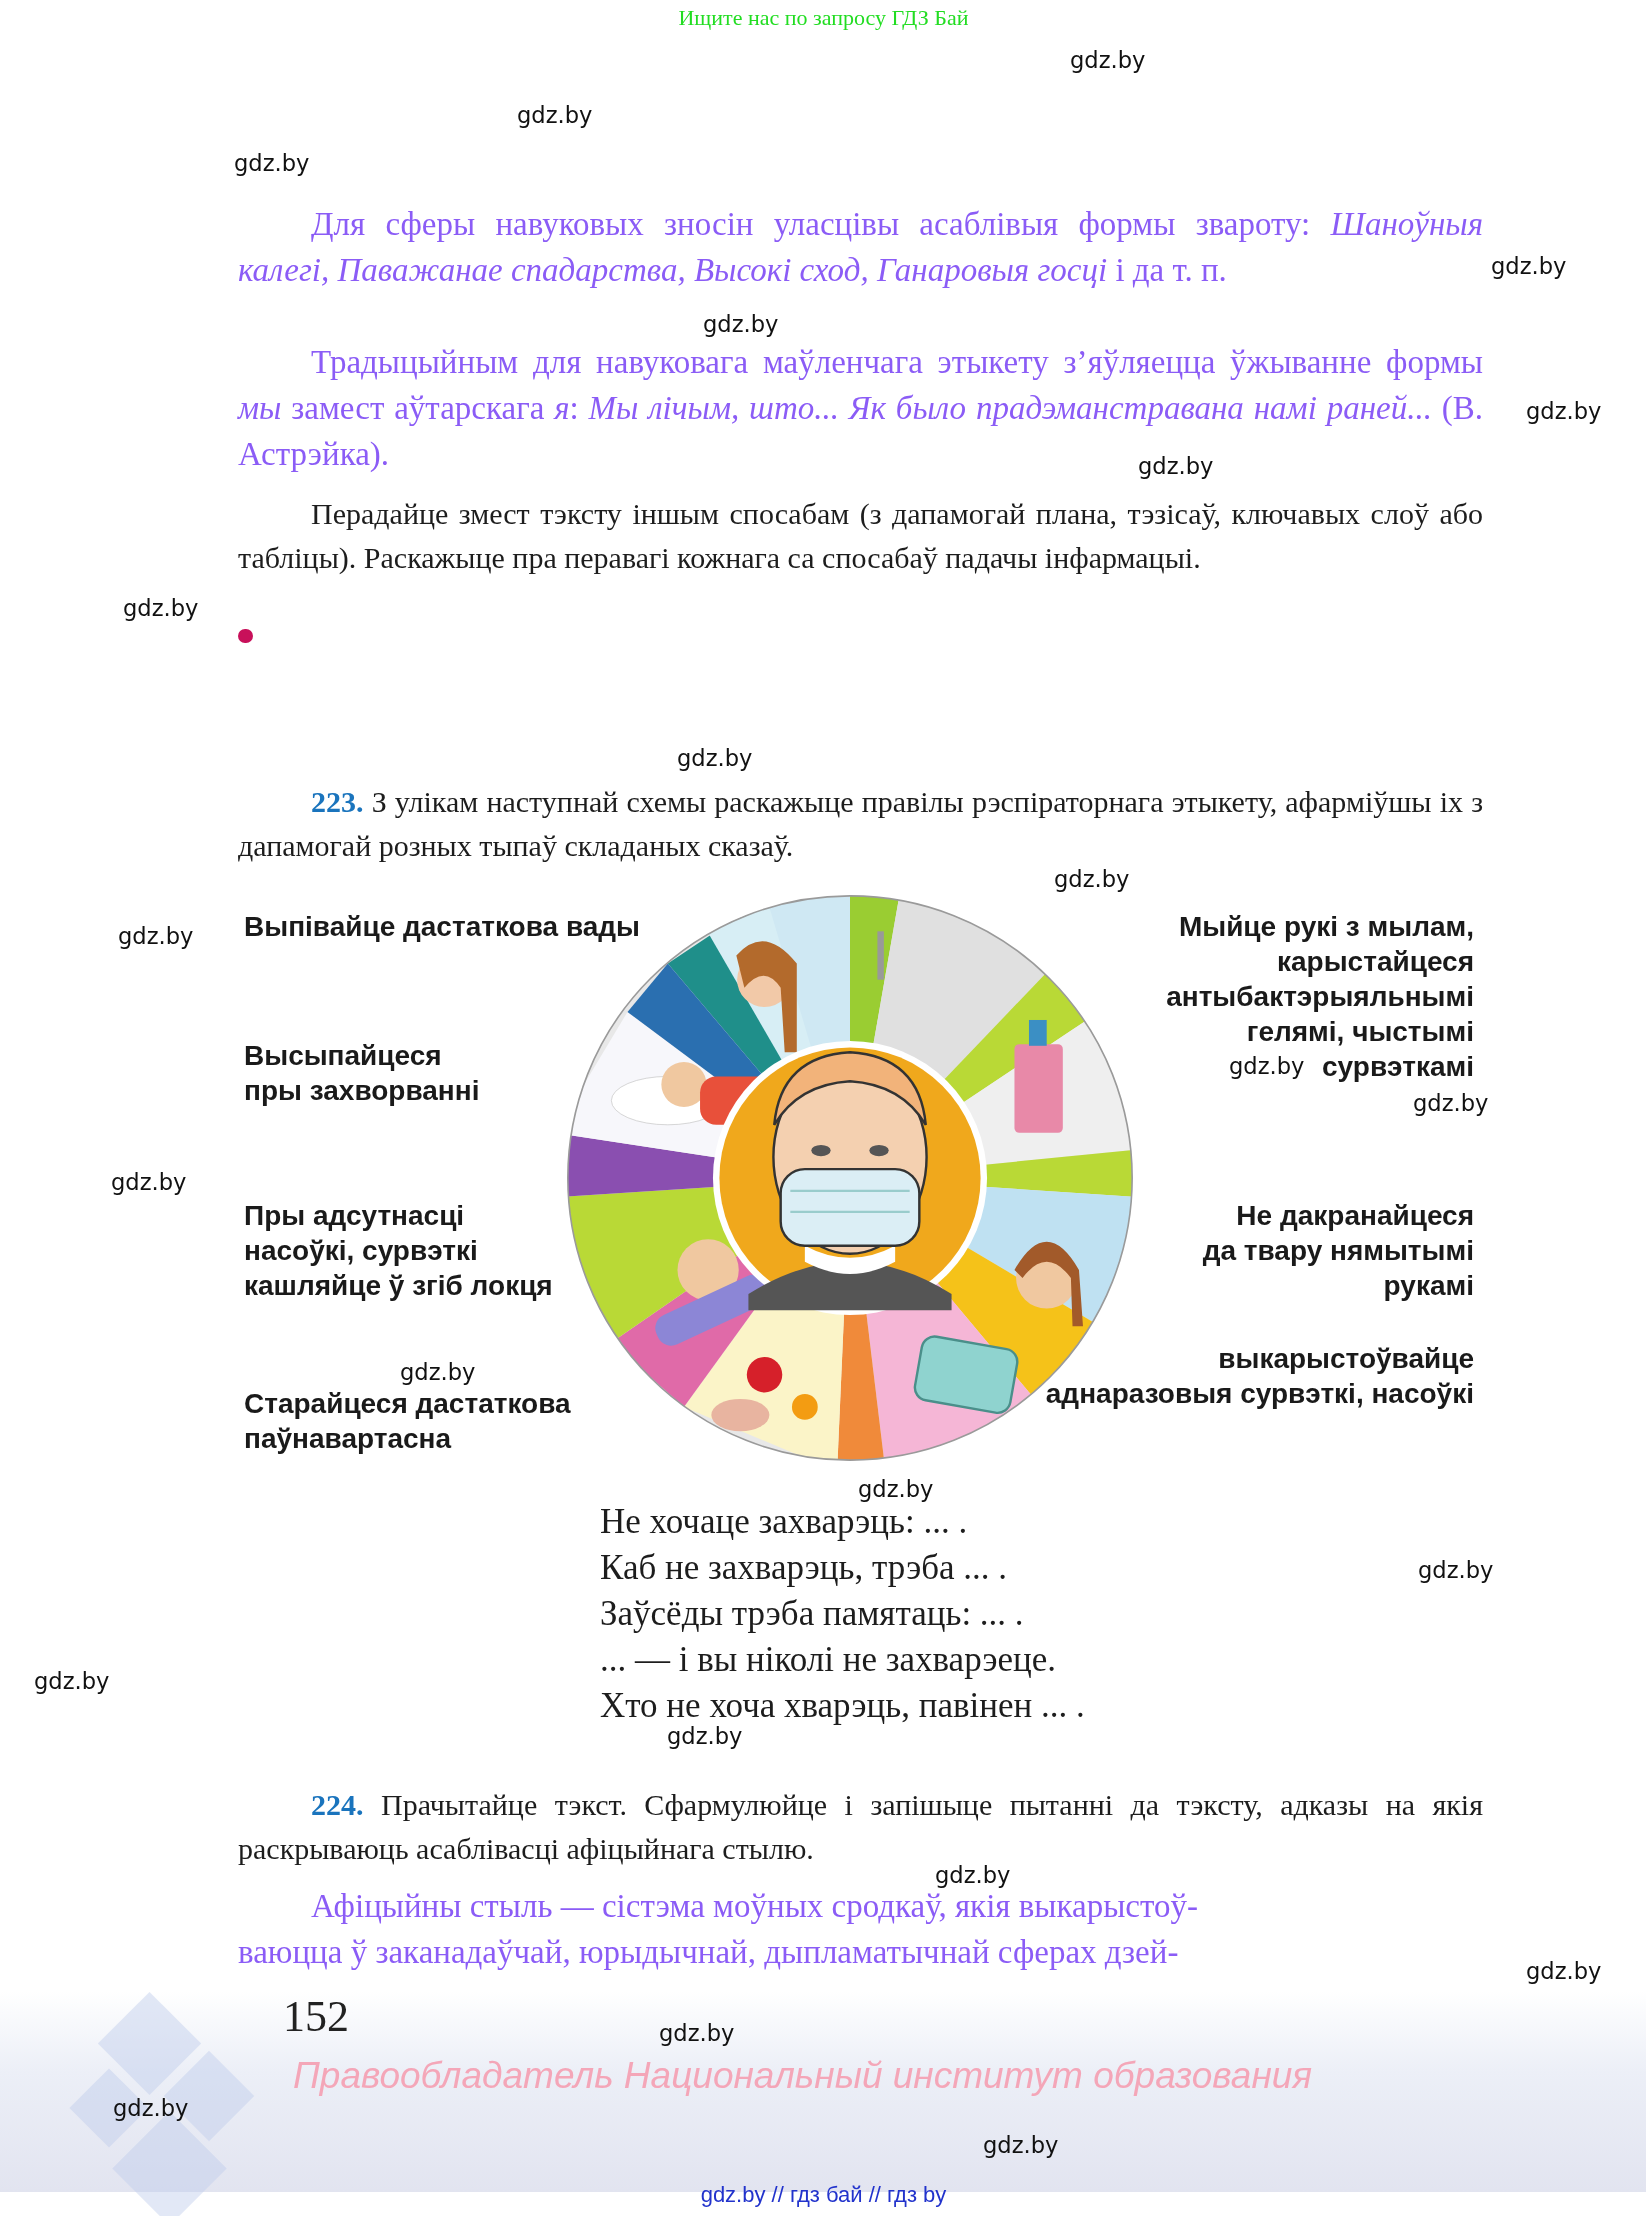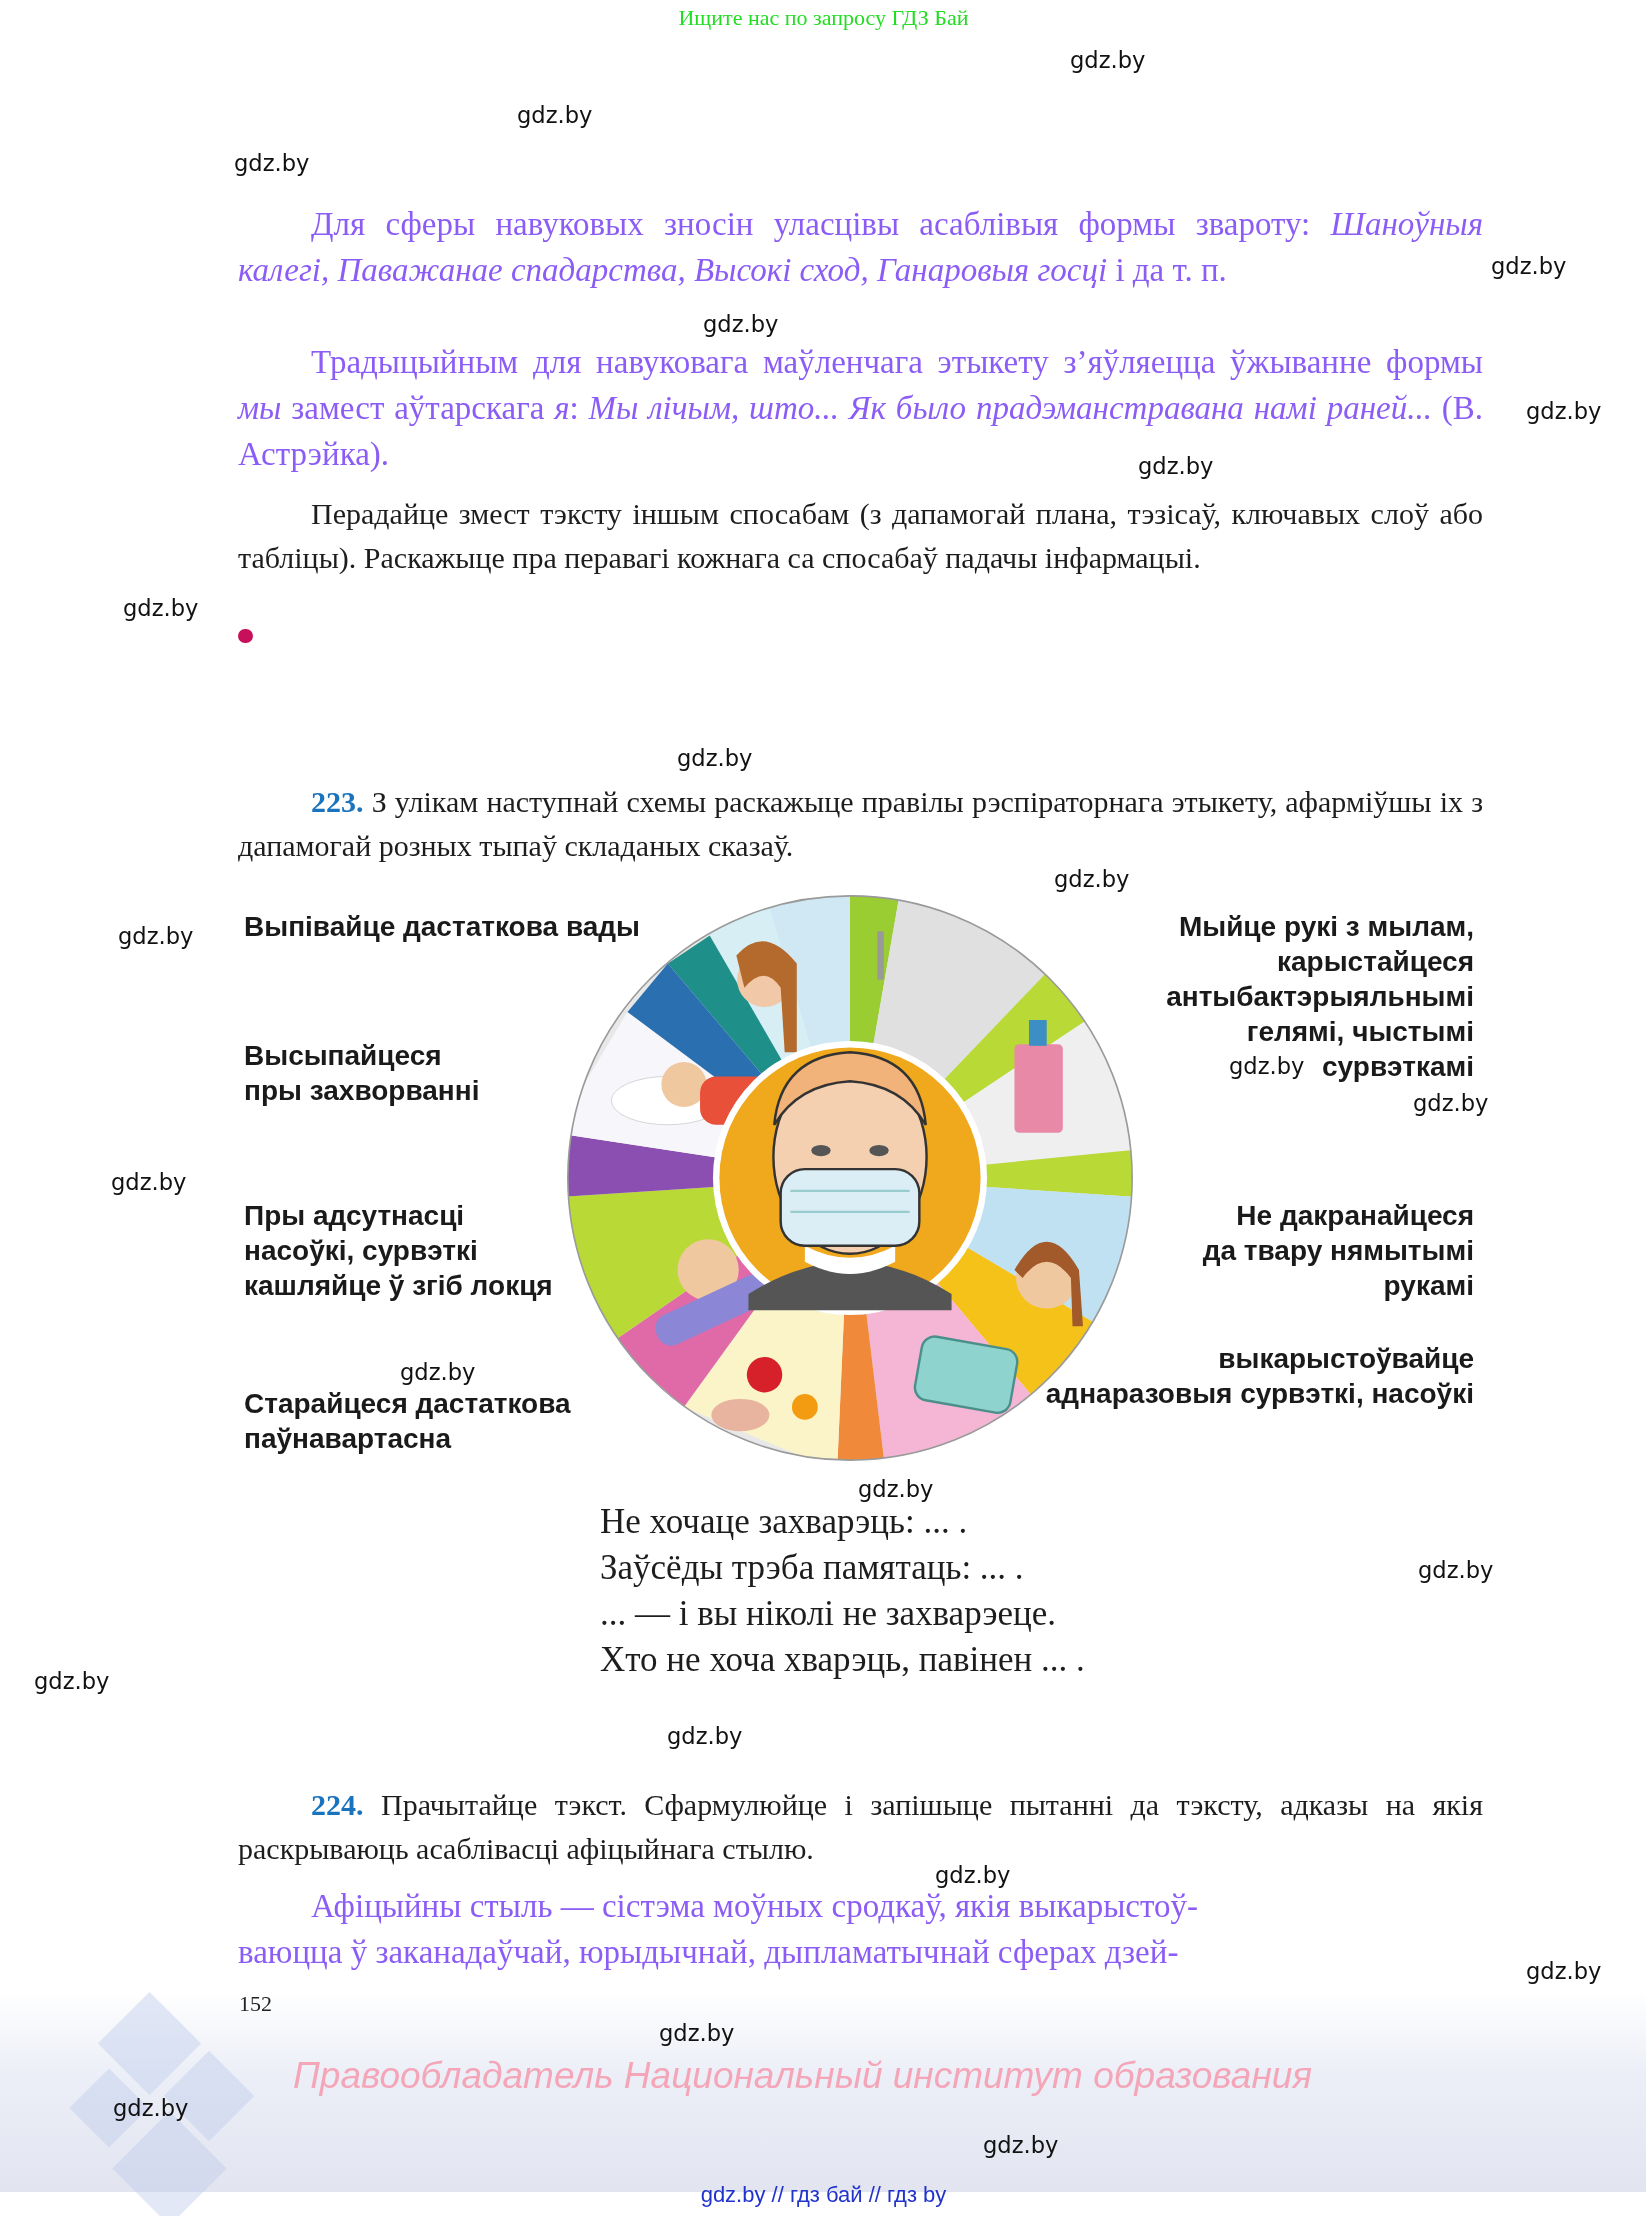--- a/index.html
+++ b/index.html
@@ -12,21 +12,21 @@
   .sans-p { font-family:Liberation Serif, serif; font-size:30px; line-height:44px; color:#1d1d1d; text-align:justify; text-align-last:left; }
   .indent { text-indent:73px; }
   .num { color:#1a74bd; font-weight:bold; }
   .bullet { display:inline-block; width:14.5px; height:14.5px; border-radius:50%; background:#c8105a; margin-right:11.3px; vertical-align:middle; position:relative; top:-3.2px; }
   .lbl { font-family:"Liberation Sans", "DejaVu Sans", sans-serif; font-weight:bold; font-size:28px; line-height:35px; color:#1a1a1a; white-space:nowrap; }
   .lbl.r { text-align:right; }
   .line { display:block; }
   .ex-line { font-family:"Liberation Serif", "DejaVu Serif", serif; font-size:35px; line-height:46px; color:#1d1d1d; white-space:nowrap; }
   .footer-band { left:0; top:1991px; width:1647px; height:201px; background:linear-gradient(to bottom, #ffffff 0%, #eceff7 40%, #e2e4f0 100%); }
   .diamond { position:absolute; transform:rotate(45deg); background:rgba(190,205,235,0.45); }
-  .pagenum { font-family:"Liberation Serif", "DejaVu Serif", serif; font-size:22px; color:#222; }
+  .pagenum { font-family:"Liberation Serif", "DejaVu Serif", serif; font-size:44px; color:#222;margin-left:44px; }
   .copyright { font-family:"Liberation Sans", sans-serif; font-size:37px; color:#f4a6b8; white-space:nowrap;font-style:italic; }
   .bottom-links { left:0; top:2182px; width:1647px; text-align:center; color:#2233cc; font-size:22px; font-family:"Liberation Sans", sans-serif; }
 </style>
 </head>
 <body>
 
 <div class="abs top-banner">Ищите нас по запросу ГДЗ Бай</div>
 
 <div class="abs wm" style="left:1070px;top:47px">gdz.by</div>
 <div class="abs wm" style="left:517px;top:102px">gdz.by</div>
@@ -157,20 +157,21 @@
     <ellipse cx="320" cy="322" rx="12" ry="7" fill="#555"></ellipse>
     <ellipse cx="392" cy="322" rx="12" ry="7" fill="#555"></ellipse>
     <rect x="270" y="345" width="172" height="95" rx="30" fill="#dbeef5" stroke="#333" stroke-width="3"></rect>
     <line x1="282" y1="372" x2="430" y2="372" stroke="#9cc" stroke-width="3"></line>
     <line x1="282" y1="398" x2="430" y2="398" stroke="#9cc" stroke-width="3"></line>
   </g>
 </svg>
 
 <div class="abs" style="left:600px;top:1499px">
   <div class="ex-line">Не хочаце захварэць: ... .</div>
+  <div class="ex-line">Каб не захварэць, трэба ... .</div>
   <div class="ex-line">Заўсёды трэба памятаць: ... .</div>
   <div class="ex-line">... — і вы ніколі не захварэеце.</div>
   <div class="ex-line">Хто не хоча хварэць, павінен ... .</div>
 </div>
 
 <div class="abs sans-p indent" style="left:238px;top:1783px;width:1245px">
   <span class="num">224.</span> <span>Прачытайце тэкст. Сфармулюйце і запішыце пытанні да тэксту, адказы на якія раскрываюць асаблівасці афіцыйнага стылю.</span>
 </div>
 <div class="abs serif-p" style="left:238px;top:1883px;width:1245px;white-space:nowrap;text-indent:73px">Афіцыйны стыль — сістэма моўных сродкаў, якія выкарыстоў-</div>
 <div class="abs serif-p" style="left:238px;top:1929px;width:1245px;white-space:nowrap">ваюцца ў заканадаўчай, юрыдычнай, дыпламатычнай сферах дзей-</div>

